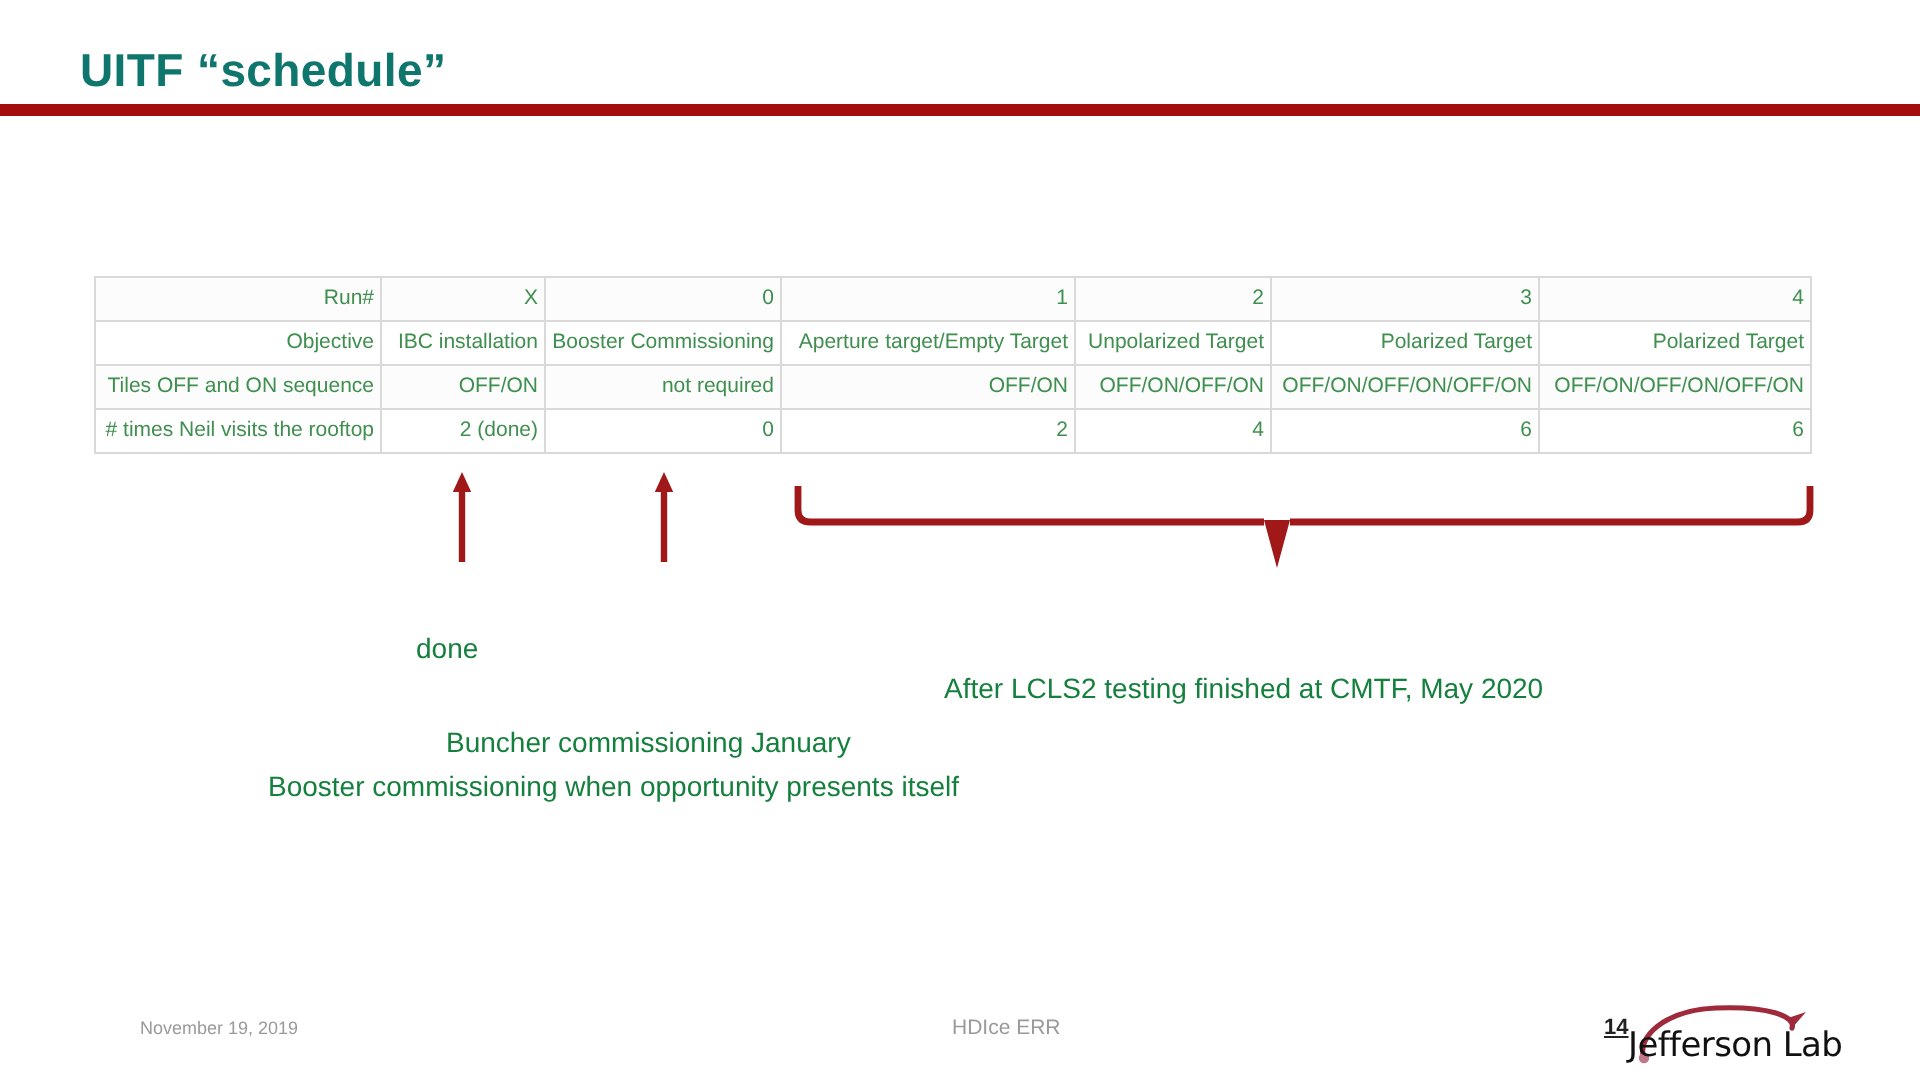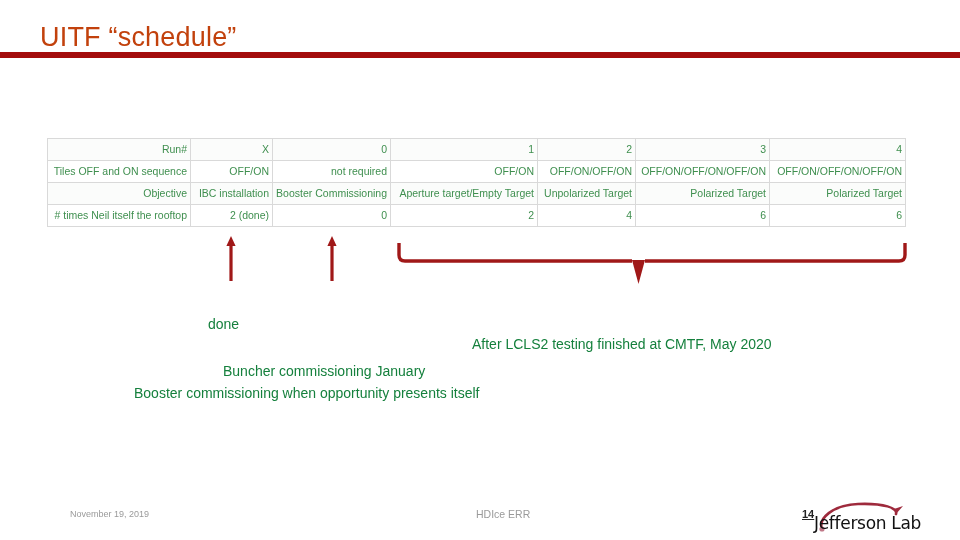--- a/index.html
+++ b/index.html
@@ -14,24 +14,24 @@
     overflow: hidden;
     font-family: "Liberation Sans", sans-serif;
     color: #000000;
   }
 
   
   #slide-title {
     position: absolute;
     left: 40px;
     top: 22px;
-    font-size: 27px;
-    font-weight: normal;
+    font-size: 23px;
+    font-weight: bold;
     letter-spacing: 0.2px;
-    color: #c2410c;
+    color: #0f766e;
     white-space: nowrap;
   }
   #title-rule {
     position: absolute;
     left: 0;
     top: 52px;
     width: 960px;
     height: 6px;
     background: #a40d0d;
   }
@@ -180,39 +180,39 @@
     <tr>
       <td>Run#</td>
       <td>X</td>
       <td>0</td>
       <td>1</td>
       <td>2</td>
       <td>3</td>
       <td>4</td>
     </tr>
     <tr>
+      <td>Objective</td>
+      <td>IBC installation</td>
+      <td>Booster Commissioning</td>
+      <td>Aperture target/Empty Target</td>
+      <td>Unpolarized Target</td>
+      <td>Polarized Target</td>
+      <td>Polarized Target</td>
+    </tr>
+    <tr>
       <td>Tiles OFF and ON sequence</td>
       <td>OFF/ON</td>
       <td>not required</td>
       <td>OFF/ON</td>
       <td>OFF/ON/OFF/ON</td>
       <td>OFF/ON/OFF/ON/OFF/ON</td>
       <td>OFF/ON/OFF/ON/OFF/ON</td>
     </tr>
     <tr>
-      <td>Objective</td>
-      <td>IBC installation</td>
-      <td>Booster Commissioning</td>
-      <td>Aperture target/Empty Target</td>
-      <td>Unpolarized Target</td>
-      <td>Polarized Target</td>
-      <td>Polarized Target</td>
-    </tr>
-    <tr>
-      <td># times Neil itself the rooftop</td>
+      <td># times Neil visits the rooftop</td>
       <td>2 (done)</td>
       <td>0</td>
       <td>2</td>
       <td>4</td>
       <td>6</td>
       <td>6</td>
     </tr>
   </tbody>
 </table>
 

